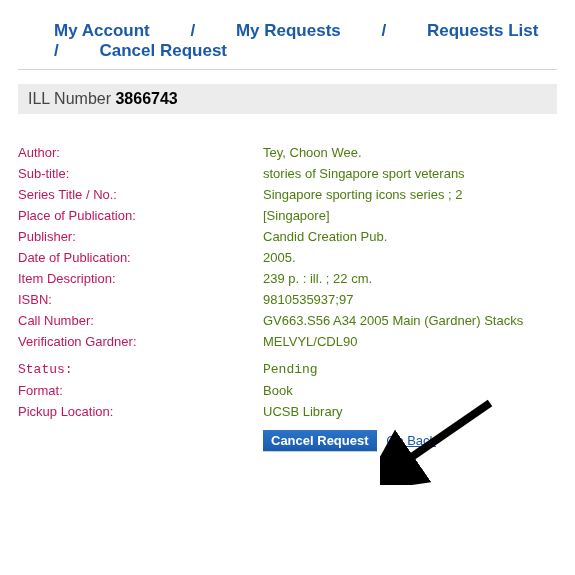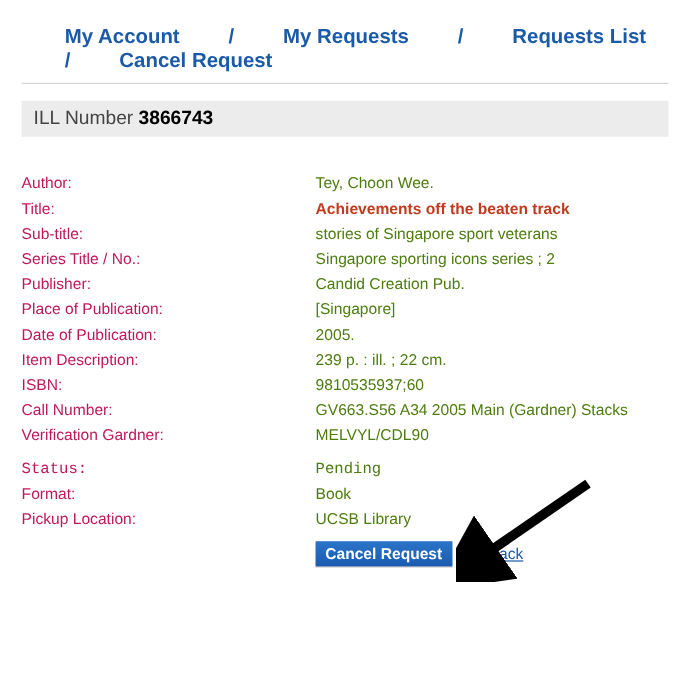--- a/index.html
+++ b/index.html
@@ -108,50 +108,46 @@
     <span class="num">3866743</span>
   </div>
 
   <div class="fields">
 
     <div class="row">
       <div class="lbl">Author:</div>
       <div class="val">Tey, Choon Wee.</div>
     </div>
     <div class="row">
-      <div class="lbl">Title:</div>
-      <div class="val title-val">Achievements off the beaten track</div>
-    </div>
-    <div class="row">
       <div class="lbl">Sub-title:</div>
       <div class="val">stories of Singapore sport veterans</div>
     </div>
     <div class="row">
       <div class="lbl">Series Title / No.:</div>
       <div class="val">Singapore sporting icons series ; 2</div>
     </div>
     <div class="row">
+      <div class="lbl">Place of Publication:</div>
+      <div class="val">[Singapore]</div>
+    </div>
+    <div class="row">
       <div class="lbl">Publisher:</div>
       <div class="val">Candid Creation Pub.</div>
-    </div>
-    <div class="row">
-      <div class="lbl">Place of Publication:</div>
-      <div class="val">[Singapore]</div>
     </div>
     <div class="row">
       <div class="lbl">Date of Publication:</div>
       <div class="val">2005.</div>
     </div>
     <div class="row">
       <div class="lbl">Item Description:</div>
       <div class="val">239 p. : ill. ; 22 cm.</div>
     </div>
     <div class="row">
       <div class="lbl">ISBN:</div>
-      <div class="val">9810535937;60</div>
+      <div class="val">9810535937;97</div>
     </div>
     <div class="row">
       <div class="lbl">Call Number:</div>
       <div class="val">GV663.S56 A34 2005 Main (Gardner) Stacks</div>
     </div>
     <div class="row">
       <div class="lbl">Verification Gardner:</div>
       <div class="val">MELVYL/CDL90</div>
     </div>
 

